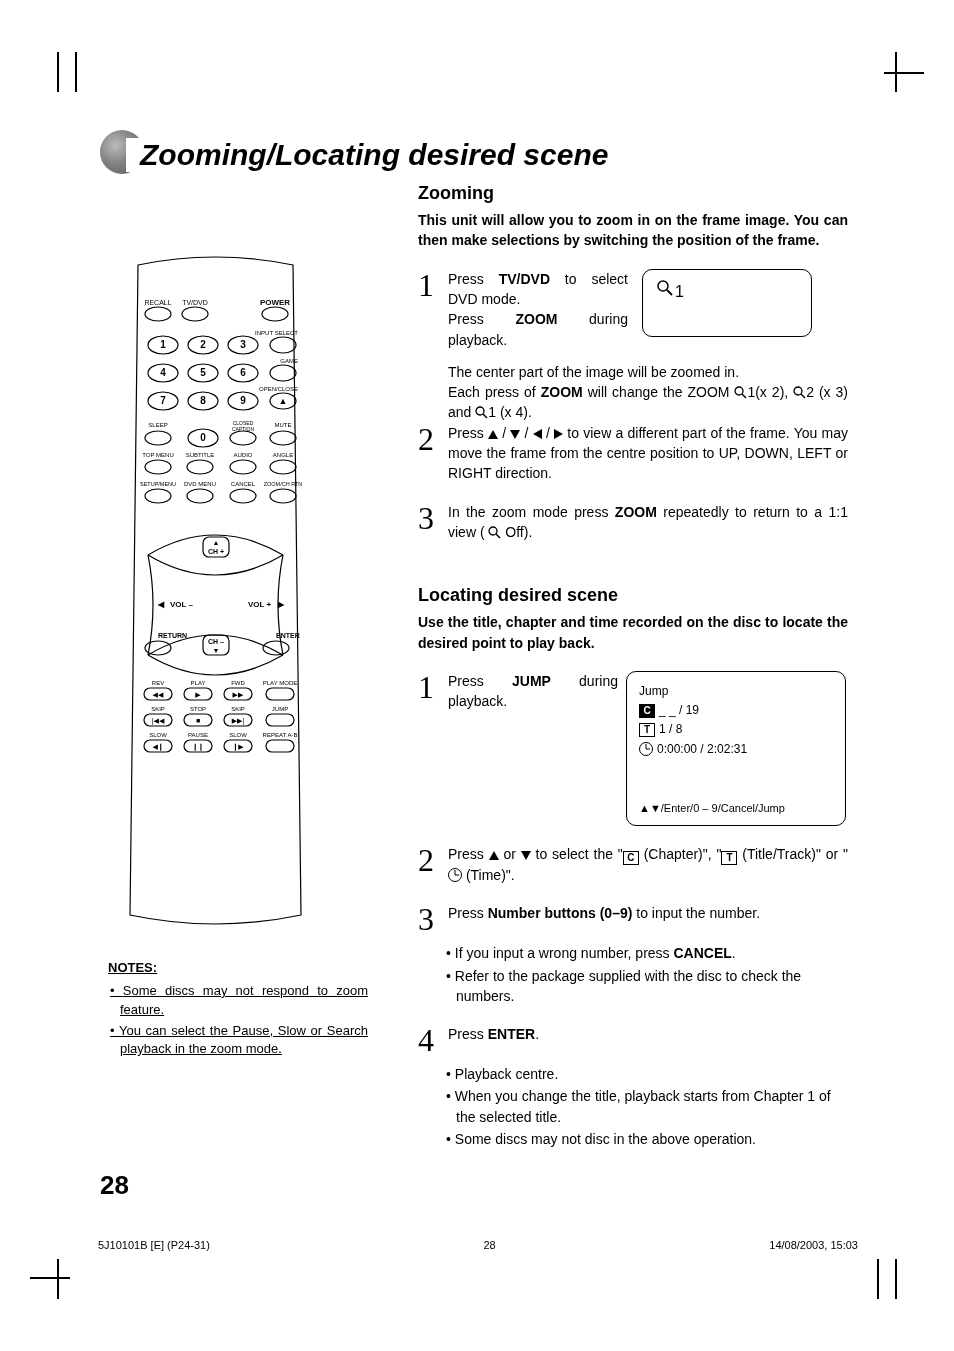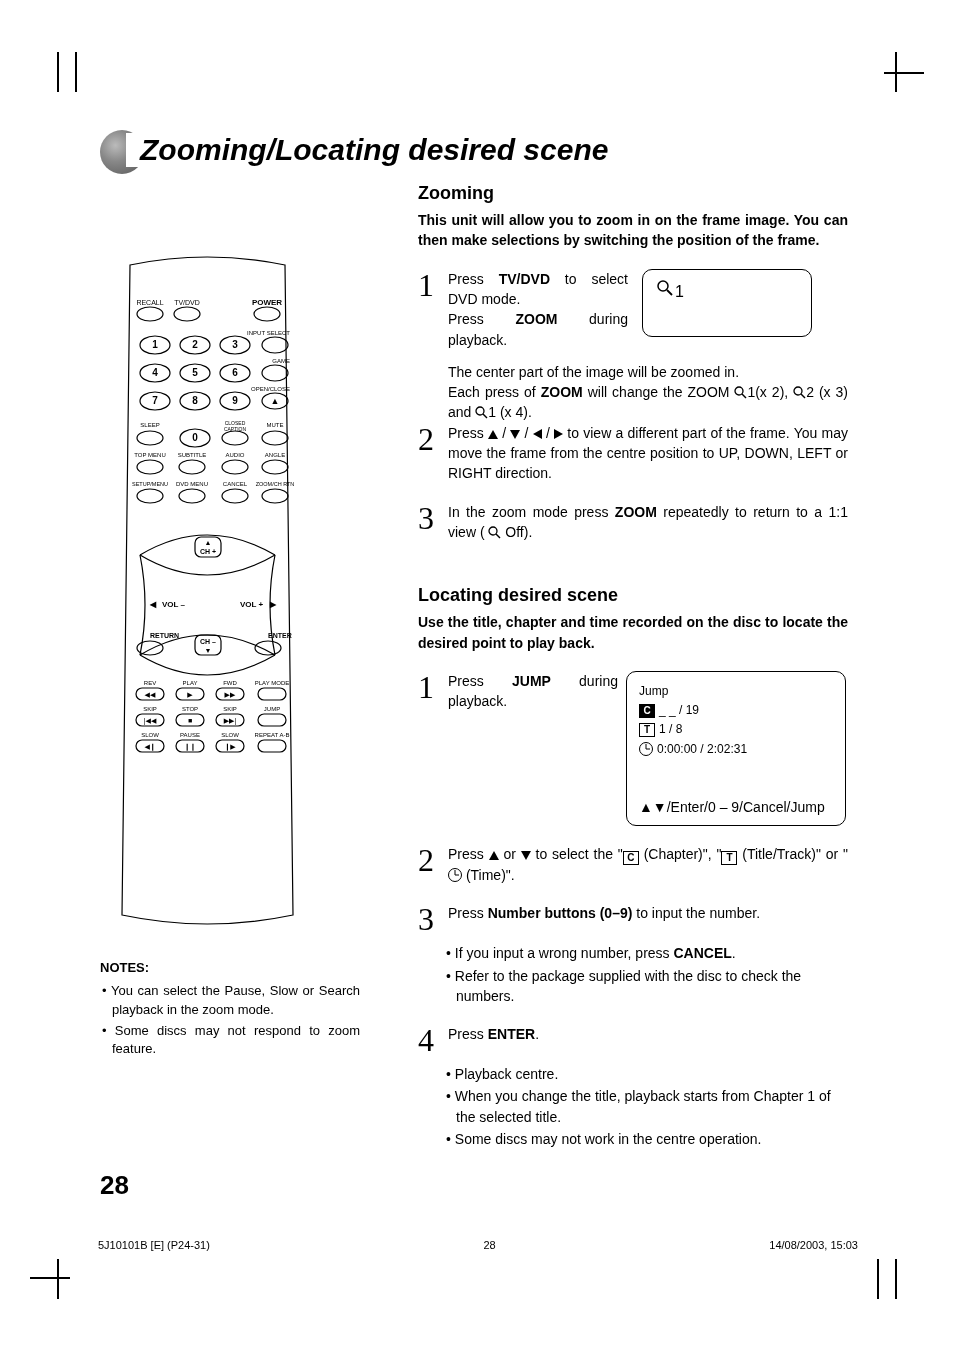--- a/index.html
+++ b/index.html
@@ -11,31 +11,31 @@
   .crop.tl-v { left: 57px; top: 52px; width: 2px; height: 40px; }
   .crop.tl2-v { left: 75px; top: 52px; width: 2px; height: 40px; }
   .crop.tr-v { right: 57px; top: 52px; width: 2px; height: 40px; }
   .crop.tr-h { right: 30px; top: 72px; width: 40px; height: 2px; }
   .crop.bl-v { left: 57px; bottom: 52px; width: 2px; height: 40px; }
   .crop.bl-h { left: 30px; bottom: 72px; width: 40px; height: 2px; }
   .crop.br-v { right: 57px; bottom: 52px; width: 2px; height: 40px; }
   .crop.br2-v { right: 75px; bottom: 52px; width: 2px; height: 40px; }
 
   
-  .title-row { position: absolute; left: 100px; top: 128px; display: flex; align-items: center; }
+  .title-row { position: absolute; left: 100px; top: 128px; display: flex; align-items: flex-end; }
   .bullet { width: 44px; height: 44px; border-radius: 50%; background: radial-gradient(circle at 35% 35%, #bbb 0%, #888 40%, #555 100%); margin-right: -18px; position: relative; top: 2px; }
   .title-text { font-size: 30px; font-weight: bold; font-style: italic; background: #fff; padding-left: 14px; position: relative; z-index: 2; }
 
   
-  .left-col { position: absolute; left: 100px; top: 255px; width: 260px; }
+  .left-col { position: absolute; left: 108px; top: 255px; width: 260px; }
   .remote { width: 215px; height: 680px; margin: 0 auto; }
   .remote rect, .remote path, .remote ellipse, .remote line, .remote polygon { stroke: #000; stroke-width: 1.2; fill: none; }
   .remote text { font-family: Arial, sans-serif; fill: #000; }
 
-  .notes { margin-top: 20px; font-size: 13px; line-height: 1.45; }
+  .notes { margin-top: 20px; font-size: 13px; line-height: 1.45; text-decoration: underline; }
   .notes h4 { font-size: 13px; font-weight: bold; margin-bottom: 4px; }
   .notes ul { list-style: none; padding-left: 0; }
   .notes li { padding-left: 12px; text-indent: -10px; text-align: justify; margin-bottom: 2px; }
   .notes li::before { content: "• "; }
 
   
   .right-col { position: absolute; left: 418px; top: 180px; width: 430px; font-size: 14px; line-height: 1.45; }
   .section-h { font-size: 18px; font-weight: bold; margin-bottom: 4px; }
   .lead { font-weight: bold; text-align: justify; margin-bottom: 18px; }
 
@@ -46,21 +46,21 @@
 
   .zoom-box { border: 1px solid #000; border-radius: 10px; width: 170px; height: 68px; display: inline-flex; align-items: flex-start; padding: 10px 14px; font-size: 16px; margin-left: 14px; flex-shrink: 0; }
 
   .osd-box { border: 1px solid #000; border-radius: 10px; width: 220px; height: 155px; padding: 10px 12px 8px 12px; font-size: 12px; display: flex; flex-direction: column; justify-content: space-between; margin-left: 8px; flex-shrink: 0; }
   .osd-top { line-height: 1.6; }
   .osd-row { display: flex; align-items: center; gap: 4px; }
   .osd-icon { display: inline-flex; justify-content: center; align-items: center; width: 16px; height: 14px; border: 1.2px solid #000; font-size: 10px; font-weight: bold; line-height: 1; }
   .clock { width: 14px; height: 14px; border: 1.2px solid #000; border-radius: 50%; position: relative; display: inline-block; }
   .clock::before { content: ""; position: absolute; left: 50%; top: 50%; width: 1px; height: 5px; background: #000; transform-origin: bottom; transform: translate(-50%,-100%) rotate(0deg); }
   .clock::after { content: ""; position: absolute; left: 50%; top: 50%; width: 4px; height: 1px; background: #000; transform: translate(0,-50%); }
-  .osd-bottom { font-size: 14px; padding-top: 4px; border-top: 0; }
+  .osd-bottom { font-size: 11px; padding-top: 4px; border-top: 0; }
 
   .sub-list { list-style: none; padding-left: 26px; margin-top: 6px; }
   .sub-list li { padding-left: 12px; text-indent: -10px; margin-bottom: 2px; }
   .sub-list li::before { content: "• "; }
 
   .tri { display: inline-block; width: 0; height: 0; vertical-align: -1px; }
   .tri.up { border-left: 5px solid transparent; border-right: 5px solid transparent; border-bottom: 9px solid #000; }
   .tri.down { border-left: 5px solid transparent; border-right: 5px solid transparent; border-top: 9px solid #000; }
   .tri.left { border-top: 5px solid transparent; border-bottom: 5px solid transparent; border-right: 9px solid #000; }
   .tri.right { border-top: 5px solid transparent; border-bottom: 5px solid transparent; border-left: 9px solid #000; }
@@ -211,22 +211,22 @@
           <text x="90" y="64" font-size="7" text-anchor="middle">❙❙</text>
         <rect x="116" y="55" width="28" height="12" rx="6" stroke-width="1.5"></rect>
           <text x="130" y="64" font-size="7" text-anchor="middle">❙▶</text>
         <rect x="158" y="55" width="28" height="12" rx="6"></rect>
       </g>
     </svg>
 
     <div class="notes">
       <h4>NOTES:</h4>
       <ul>
+        <li>Some discs may not respond to zoom feature.</li>
         <li>You can select the Pause, Slow or Search playback in the zoom mode.</li>
-        <li>Some discs may not respond to zoom feature.</li>
       </ul>
     </div>
   </div>
 
   <div class="right-col">
 
     <div class="section-h">Zooming</div>
     <div class="lead">This unit will allow you to zoom in on the frame image. You can then make selections by switching the position of the frame.</div>
 
     <div class="step">
@@ -341,21 +341,21 @@
 
     <div class="step" style="margin-top:18px; margin-bottom:8px;">
       <div class="step-num">4</div>
       <div class="step-body">
         <span>Press </span><b>ENTER</b><span>.</span>
       </div>
     </div>
     <ul class="sub-list">
       <li>Playback centre.</li>
       <li>When you change the title, playback starts from Chapter 1 of the selected title.</li>
-      <li>Some discs may not work in the centre operation.</li>
+      <li>Some discs may not disc in the above operation.</li>
     </ul>
 
   </div>
 
   <div class="pageno">28</div>
 
   <div class="footer">
     <span>5J10101B [E] (P24-31)</span>
     <span>28</span>
     <span>14/08/2003, 15:03</span>

